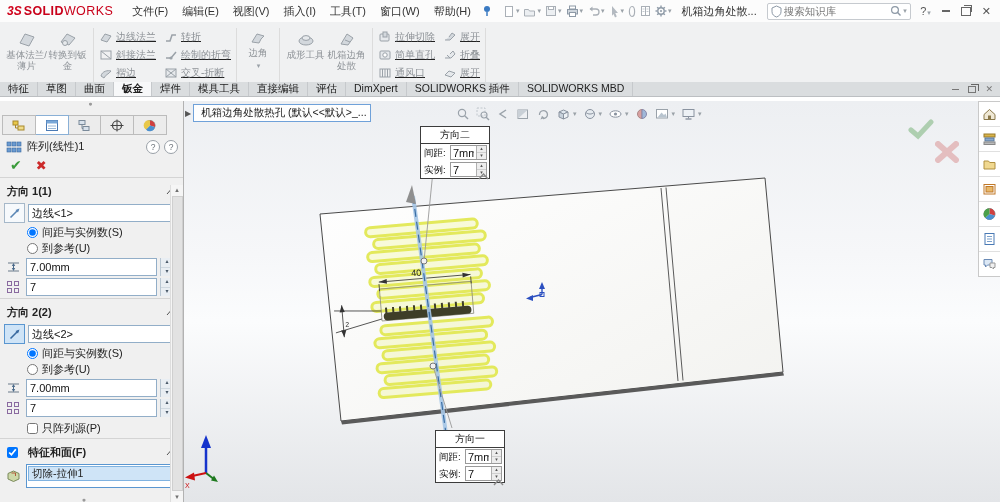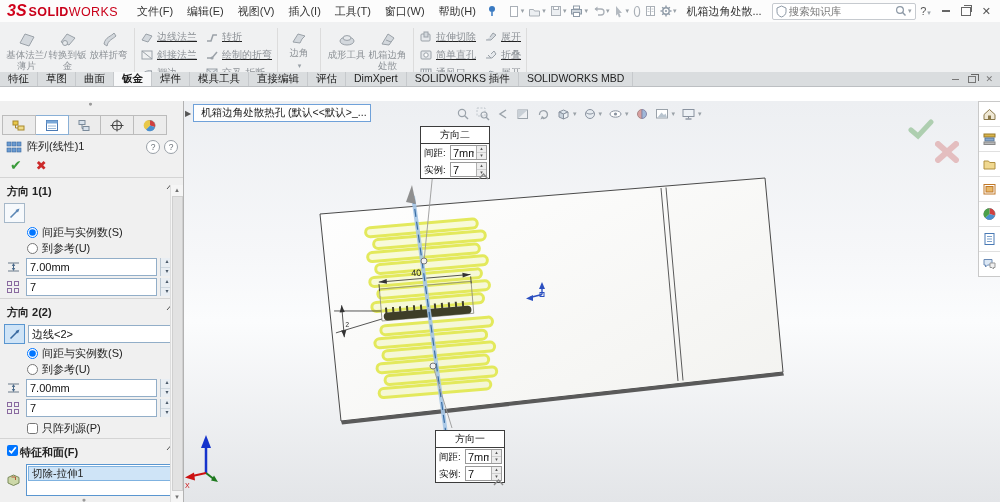--- a/index.html
+++ b/index.html
@@ -4,21 +4,21 @@
 <style>
   html,body{margin:0;padding:0;}
   body{width:1000px;height:502px;position:relative;overflow:hidden;background:#fff;
        font-family:"Liberation Sans","DejaVu Sans",sans-serif;font-size:11px;color:#222;
        -webkit-font-smoothing:antialiased;}
   svg{display:block;}
   
   .titlebar{position:absolute;top:0;left:0;right:0;height:22px;background:#fcfcfc;
             border-bottom:1px solid #e3e3e3;display:flex;align-items:center;}
   .logo{display:flex;align-items:baseline;padding:0 12px 0 7px;white-space:nowrap;}
-  .logo-mark{color:#d0021b;font-weight:bold;font-style:italic;font-size:16px;margin-right:2px;}
+  .logo-mark{color:#d0021b;font-weight:bold;font-style:italic;font-size:12px;margin-right:2px;}
   .logo-solid{color:#c9001a;font-weight:bold;font-size:12.5px;letter-spacing:.4px;}
   .logo-works{color:#c9001a;font-size:12.5px;letter-spacing:.4px;}
   .menus{display:flex;align-items:center;}
   .menu-item{padding:0 7px;line-height:21px;font-size:11px;color:#333;}
   .pin{margin:0 4px;}
   .qat{display:flex;align-items:center;margin-left:4px;}
   .qbtn{display:flex;align-items:center;padding:1px 2px;}
   .caret{font-size:7px;color:#9aa1a8;margin-left:1px;}
   .doc-title{margin-left:8px;color:#333;white-space:nowrap;}
   .search{margin-left:10px;display:flex;align-items:center;border:1px solid #c6cacf;background:#fff;
@@ -35,21 +35,21 @@
   .ribbon{position:absolute;top:22px;left:0;right:0;height:65px;background:#f0f1f2;
           border-bottom:1px solid #d5d5d5;display:flex;align-items:stretch;padding:2px 0 0 2px;box-sizing:border-box;}
   .rgroup{display:flex;align-items:center;padding:0 4px;}
   .rsep{width:1px;background:#dcdcdc;margin:4px 1px;}
   .rbtn-l{width:41px;display:flex;flex-direction:column;align-items:center;color:#8d9297;
           font-size:9.5px;line-height:1.12;text-align:center;padding-top:4px;height:58px;box-sizing:border-box;}
   .rbtn-l .ri{margin-bottom:2px;}
   .rcol{display:flex;flex-direction:column;justify-content:center;gap:4px;text-decoration:underline;}
   .rbtn-s{display:flex;align-items:center;gap:3px;color:#8d9297;font-size:10px;white-space:nowrap;}
   
-  .tabbar{position:absolute;top:72px;left:0;right:0;height:14px;background:#dadddf;display:flex;
+  .tabbar{position:absolute;top:82px;left:0;right:0;height:14px;background:#dadddf;display:flex;
           align-items:stretch;border-bottom:1px solid #bcbfc2;}
   .tab{padding:0 8px;line-height:13px;font-size:10.5px;color:#222;border-right:1px solid #c6c9cc;white-space:nowrap;}
   .tab.active{background:#f7f8f9;font-weight:bold;}
   .docwin{margin-left:auto;display:flex;gap:9px;align-items:center;padding-right:7px;}
   .docwin .ic-min{width:7px;height:1px;background:#777;}
   .docwin .ic-restore{width:6px;height:5px;border-color:#777;}
   .docwin .ic-close{font-size:9px;color:#777;}
   
   .panel{position:absolute;top:101px;left:0;width:184px;bottom:0;background:#f0f0f0;
          border-right:1px solid #b2b2b2;box-sizing:border-box;overflow:hidden;}
@@ -59,37 +59,37 @@
   .pm-tab:first-child{border-left-width:1px;}
   .pm-tab.active{background:#ffffff;border-color:#8ab0d6;}
   .pm-title{display:flex;align-items:center;height:19px;padding:2px 5px 0 4px;font-weight:normal;gap:4px;}
   .pm-title .spacer{flex:1;}
   .qmark{width:12px;height:12px;border:1px solid #9aa1a8;border-radius:50%;color:#6a7178;font-size:8.5px;
          display:flex;align-items:center;justify-content:center;background:#fff;}
   .pm-confirm{display:flex;gap:14px;padding:2px 10px 3px 10px;align-items:center;}
   .okmark{color:#3a9b3a;font-size:14px;font-weight:bold;line-height:14px;}
   .xmark{color:#cc2a2a;font-size:13px;font-weight:bold;line-height:13px;}
   .pm-sep{border:0;border-top:1px solid #d4d4d4;margin:2px 0;}
-  .pm-head{display:flex;font-weight:bold;padding:4px 8px 2px 7px;gap:2px;}
+  .pm-head{display:flex;align-items:center;font-weight:bold;padding:4px 8px 2px 7px;gap:10px;}
   .pm-head .spacer{flex:1;}
   .pm-row{display:flex;align-items:center;margin:2px 10px 2px 4px;gap:3px;}
   .pm-ico{width:19px;height:18px;display:flex;align-items:center;justify-content:center;flex:none;}
   .dir-ico{width:19px;height:18px;border:1px solid #a6b8c9;background:#f6f9fc;display:flex;
            align-items:center;justify-content:center;flex:none;}
   .dir-ico.pressed{background:#cfe4f7;border-color:#5a96d0;}
   .fld{flex:1;height:16px;border:1px solid #92aec8;background:#fff;display:flex;align-items:center;min-width:0;}
   .fld input{border:0;outline:0;width:100%;font-size:11px;padding:0 3px;background:transparent;
              font-family:"Liberation Sans","DejaVu Sans",sans-serif;color:#111;}
   .spin{width:12px;align-self:stretch;border-left:1px solid #b9c6d2;display:flex;flex-direction:column;flex:none;}
   .sp{flex:1;font-size:6px;line-height:7px;color:#4a5a6a;text-align:center;background:#e9eef3;}
   .sp.up{border-bottom:1px solid #cfd8e0;}
   .radio-row{display:flex;align-items:center;margin:1px 6px 1px 27px;gap:4px;}
   .radio-row input,.check-row input,.pm-head input{width:11px;height:11px;margin:0;flex:none;}
   .check-row{display:flex;align-items:center;margin:4px 6px 2px 27px;gap:4px;}
-  .listbox{flex:1;height:32px;border:1px solid #5a96d0;background:#fff;padding:1px;box-sizing:border-box;}
+  .listbox{flex:1;height:24px;border:1px solid #5a96d0;background:#fff;padding:1px;box-sizing:border-box;}
   .listitem{height:15px;background:#cfe4f7;border:1px solid #7fb2e0;font-size:10.5px;display:flex;
             align-items:center;padding:0 3px;box-sizing:border-box;}
   .vscroll{position:absolute;right:0;top:84px;bottom:0;width:13px;background:#f5f5f5;border-left:1px solid #ddd;
            display:flex;flex-direction:column;align-items:center;justify-content:space-between;
            color:#707070;font-size:7px;padding:1px 0;box-sizing:border-box;}
   .vthumb{flex:1;width:9px;background:#e2e2e2;border:1px solid #cfcfcf;margin:2px 0;}
   
   .viewport{position:absolute;top:101px;left:184px;right:0;bottom:0;overflow:hidden;
             background:linear-gradient(180deg,#edeff2 0%,#f6f7f9 38%,#fbfcfd 55%,#e3e5e8 100%);}
   .scene{position:absolute;left:0;top:0;}
@@ -255,28 +255,20 @@
         </div>
       <div class="rbtn-l">
           <span class="ri">
             <svg width="20" height="18">
               <path d="M3 12 L9 4 L17 8 L11 15 Z" fill="#d3d8dd" stroke="#9aa1a8"></path>
               <circle cx="7" cy="13" r="2.5" fill="#e6e9ec" stroke="#9aa1a8"></circle>
             </svg>
           </span>
           <span>转换到钣金</span>
         </div>
-      <div class="rbtn-l">
-          <span class="ri">
-            <svg width="20" height="18">
-              <path d="M5 14 C6 7 13 6 15 3 L17 6 C14 9 9 10 8 16 Z" fill="#d3d8dd" stroke="#9aa1a8"></path>
-            </svg>
-          </span>
-          <span>放样折弯</span>
-        </div>
     </div>
     <div class="rsep"></div>
     <div class="rgroup">
       <div class="rcol">
         <div class="rbtn-s">
             <span>
               <svg width="14" height="12">
                 <path d="M2 9 L6 3 L12 5 L8 11 Z" fill="#d3d8dd" stroke="#9aa1a8"></path>
               </svg>
             </span>
@@ -523,20 +515,23 @@
           </svg>
         </span>
     </div>
     <div class="pm-row">
       <span class="dir-ico">
           <svg width="13" height="13">
             <line x1="2.5" y1="10.5" x2="10" y2="3" stroke="#5a86b5" stroke-width="1.6"></line>
             <path d="M11.5 1.5 L7.5 3 L10 5.5 Z" fill="#5a86b5"></path>
           </svg>
         </span>
+      <span class="fld">
+          <input value="边线&lt;1&gt;" style="">
+        </span>
     </div>
     <div class="radio-row">
       <input type="radio" name="d1mode" checked="" style="">
       <span>间距与实例数(S)</span>
     </div>
     <div class="radio-row">
       <input type="radio" name="d1mode" style="">
       <span>到参考(U)</span>
     </div>
     <div class="pm-row">

